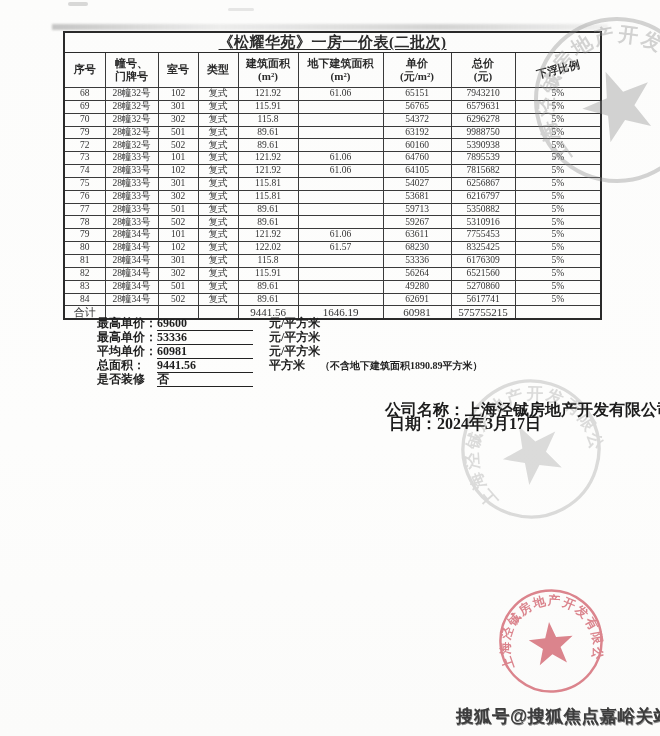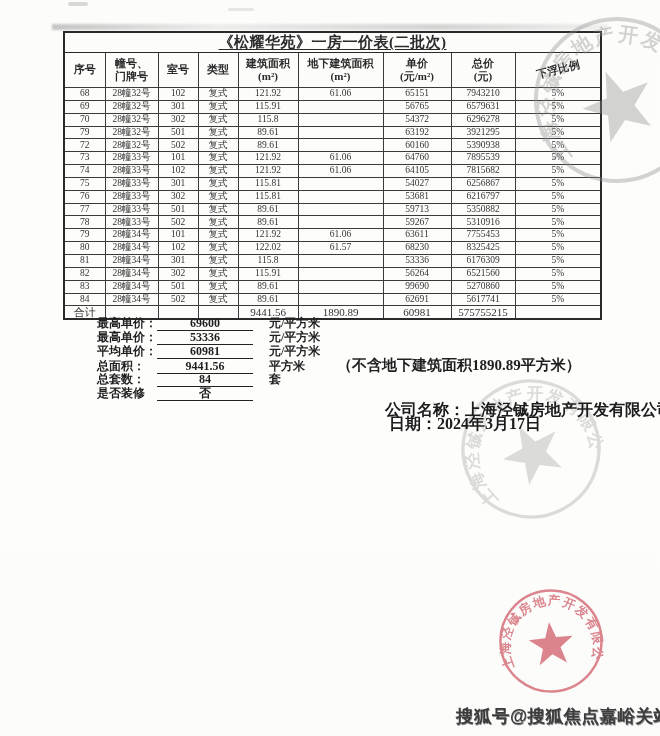--- a/index.html
+++ b/index.html
@@ -25,23 +25,23 @@
   .doc-title{font-size:15px;font-weight:bold;text-decoration:underline;text-underline-offset:2px;letter-spacing:0.5px;}
   tr.header-row th{height:34px;font-size:11px;font-weight:bold;line-height:1.2;}
   tr.header-row th.tilt div{transform:rotate(-7deg);}
   tr.data-row td{height:11.85px;font-size:9.5px;line-height:1;color:#333;}
   tr.total-row td{height:12px;font-size:11px;line-height:1;color:#333;}
 
   
   .summary{position:absolute;left:97px;top:317px;z-index:2;font-size:12px;font-weight:bold;color:#1f1f1f;}
   .sum-line{height:14px;line-height:13px;white-space:nowrap;}
   .sum-label{display:inline-block;width:60px;}
-  .sum-value{display:inline-block;width:96px;text-align:center;border-bottom:1px solid #222;}
+  .sum-value{display:inline-block;width:96px;text-align:left;border-bottom:1px solid #222;}
   .sum-unit{margin-left:16px;}
-  .sum-note{margin-left:32px;font-size:15px;}
+  .sum-note{margin-left:15px;font-size:10px;}
 
   
   .company{position:absolute;left:385px;top:403px;z-index:4;font-size:16px;font-weight:bold;color:#1c1c1c;line-height:14px;white-space:nowrap;}
   .company .date-line{margin-left:4px;}
 
   
   .stamp{position:absolute;pointer-events:none;}
   .stamp .ring{fill:none;stroke:currentColor;stroke-width:3;}
   .stamp .star{fill:currentColor;}
   .stamp .seal-text{font-size:15px;letter-spacing:1.8px;fill:currentColor;font-family:"Liberation Sans","DejaVu Sans",sans-serif;font-weight:bold;}
@@ -170,21 +170,21 @@
           <td>5%</td>
         </tr>
         <tr class="data-row">
           <td>79</td>
           <td>28幢32号</td>
           <td>501</td>
           <td>复式</td>
           <td>89.61</td>
           <td></td>
           <td>63192</td>
-          <td>3921295</td>
+          <td>9988750</td>
           <td>5%</td>
         </tr>
         <tr class="data-row">
           <td>72</td>
           <td>28幢32号</td>
           <td>502</td>
           <td>复式</td>
           <td>89.61</td>
           <td></td>
           <td>60160</td>
@@ -301,55 +301,54 @@
           <td>6521560</td>
           <td>5%</td>
         </tr>
         <tr class="data-row">
           <td>83</td>
           <td>28幢34号</td>
           <td>501</td>
           <td>复式</td>
           <td>89.61</td>
           <td></td>
-          <td>99690</td>
+          <td>49280</td>
           <td>5270860</td>
           <td>5%</td>
         </tr>
         <tr class="data-row">
           <td>84</td>
           <td>28幢34号</td>
           <td>502</td>
           <td>复式</td>
           <td>89.61</td>
           <td></td>
           <td>62691</td>
           <td>5617741</td>
           <td>5%</td>
         </tr>
         <tr class="total-row">
           <td>合计</td>
           <td></td>
           <td></td>
           <td></td>
           <td>9441.56</td>
-          <td>1890.89</td>
+          <td>1646.19</td>
           <td>60981</td>
           <td>575755215</td>
           <td></td>
         </tr>
       </tbody>
   </table>
 
   <div class="summary">
       <div class="sum-line"><span class="sum-label">最高单价：</span><span class="sum-value">69600</span><span class="sum-unit">元/平方米</span></div>
       <div class="sum-line"><span class="sum-label">最高单价：</span><span class="sum-value">53336</span><span class="sum-unit">元/平方米</span></div>
       <div class="sum-line"><span class="sum-label">平均单价：</span><span class="sum-value">60981</span><span class="sum-unit">元/平方米</span></div>
       <div class="sum-line"><span class="sum-label">总面积：</span><span class="sum-value">9441.56</span><span class="sum-unit">平方米</span><span class="sum-note">（不含地下建筑面积1890.89平方米）</span></div>
-      <div class="sum-line"><span class="sum-label">总套数：</span><span class="sum-value">84</span><span class="sum-unit">套</span></div>
       <div class="sum-line"><span class="sum-label">是否装修</span><span class="sum-value">否</span></div>
     </div>
 
   <div class="company">
     <div>
       <span>公司名称：</span><span>上海泾铖房地产开发有限公司</span>
     </div>
     <div class="date-line">
       <span>日期：</span><span>2024年3月17日</span>
     </div>

